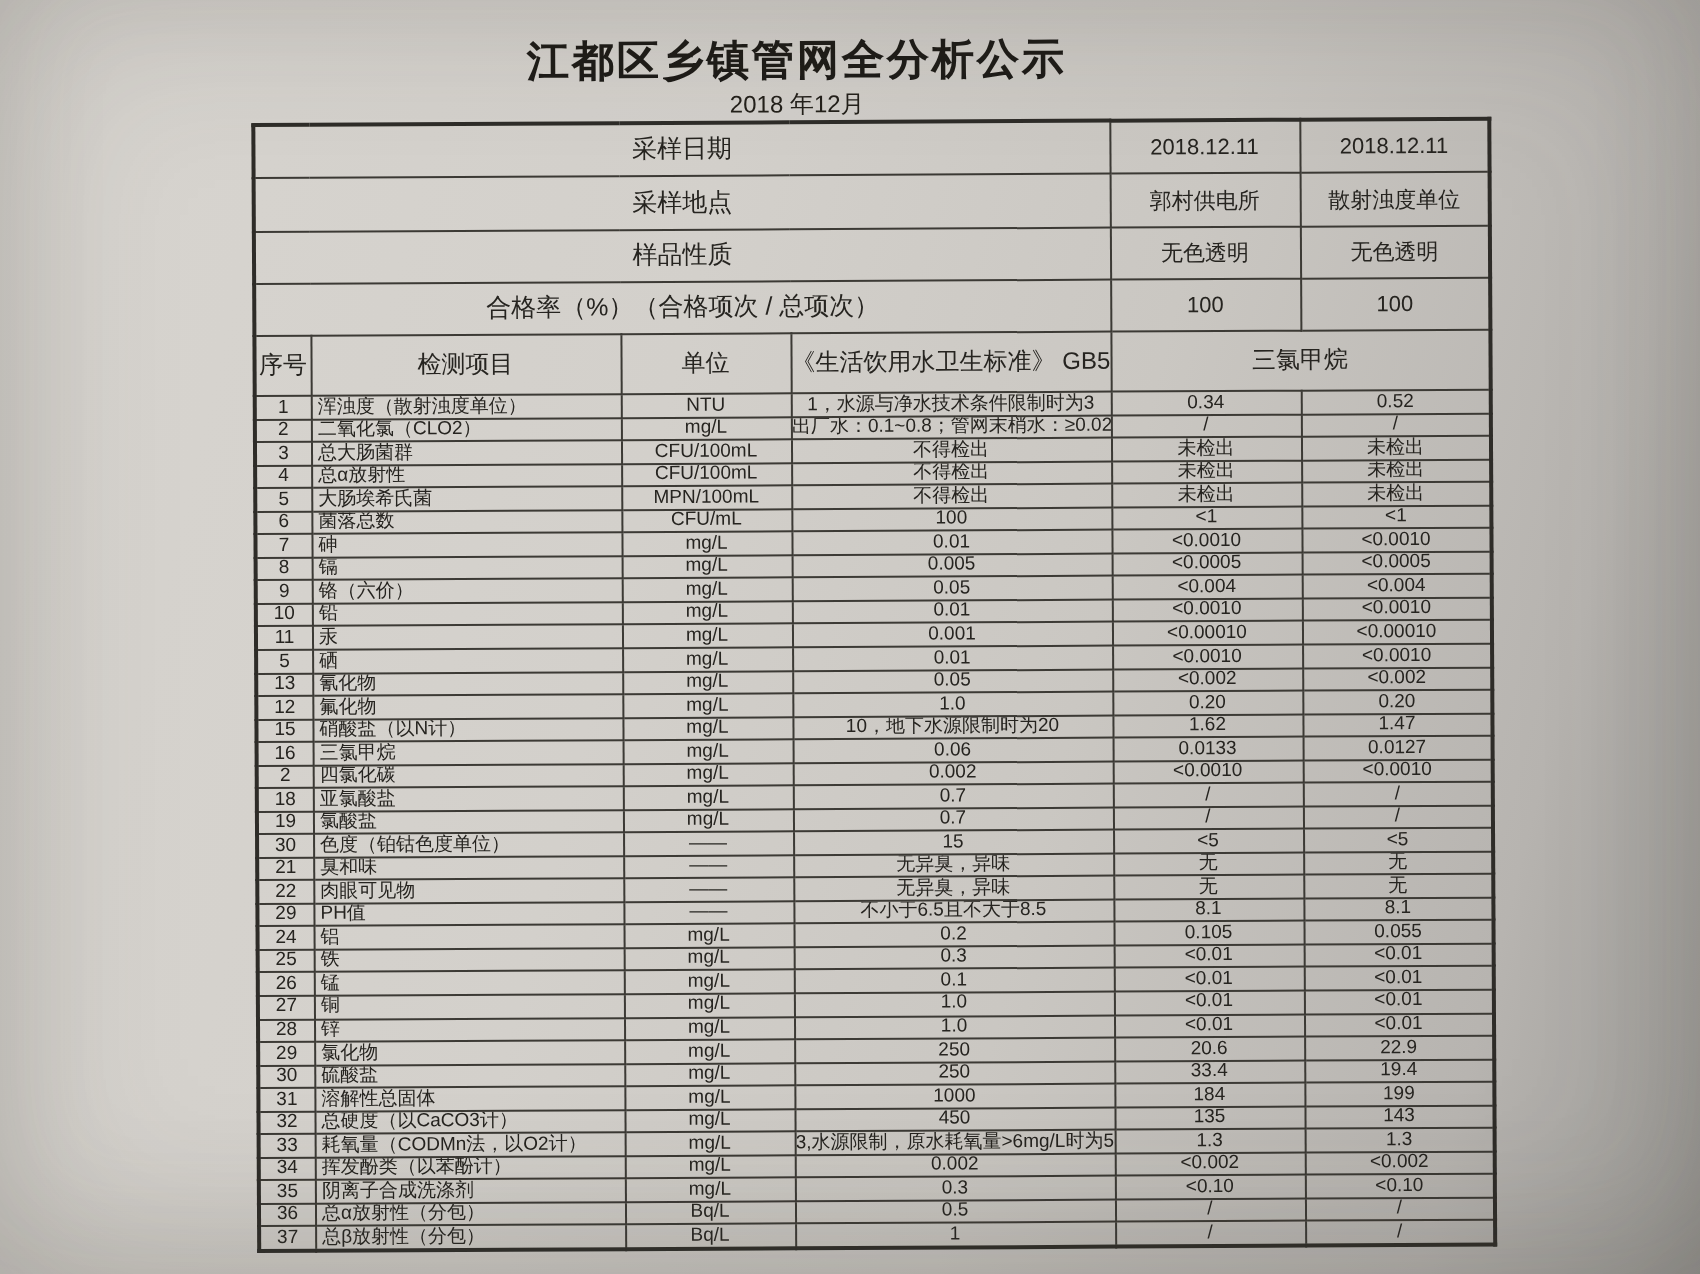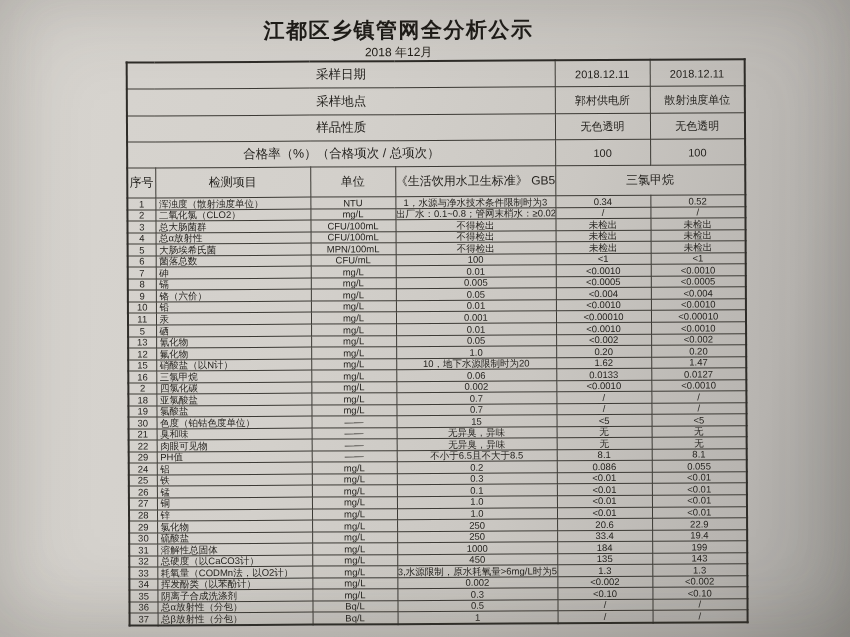--- a/index.html
+++ b/index.html
@@ -276,21 +276,21 @@
             <td>——</td>
             <td class="td-std">不小于6.5且不大于8.5</td>
             <td>8.1</td>
             <td>8.1</td>
           </tr>
           <tr class="data-row">
             <td>24</td>
             <td class="td-item">铝</td>
             <td>mg/L</td>
             <td class="td-std">0.2</td>
-            <td>0.086</td>
+            <td>0.105</td>
             <td>0.055</td>
           </tr>
           <tr class="data-row">
             <td>25</td>
             <td class="td-item">铁</td>
             <td>mg/L</td>
             <td class="td-std">0.3</td>
             <td>&lt;0.01</td>
             <td>&lt;0.01</td>
           </tr>

